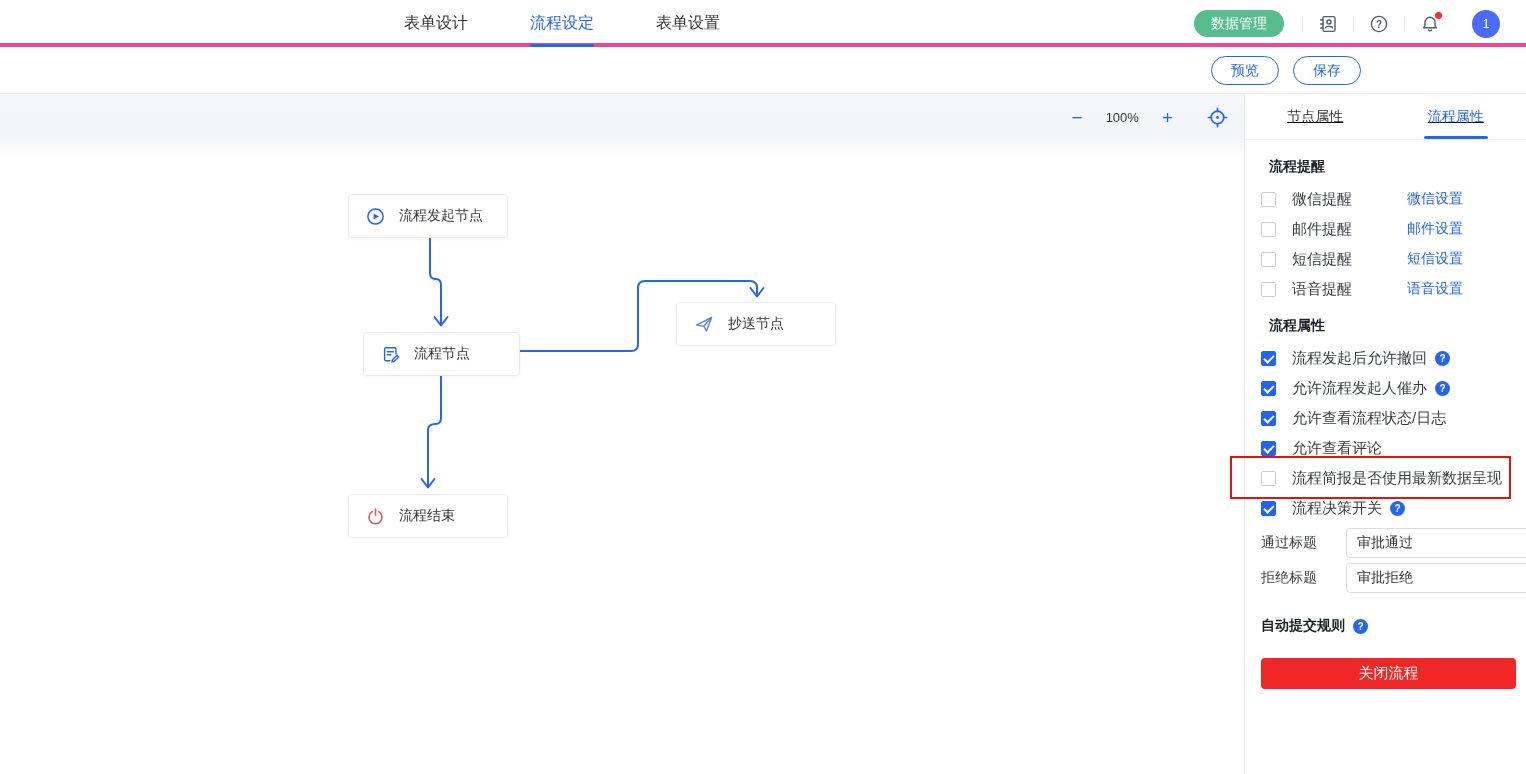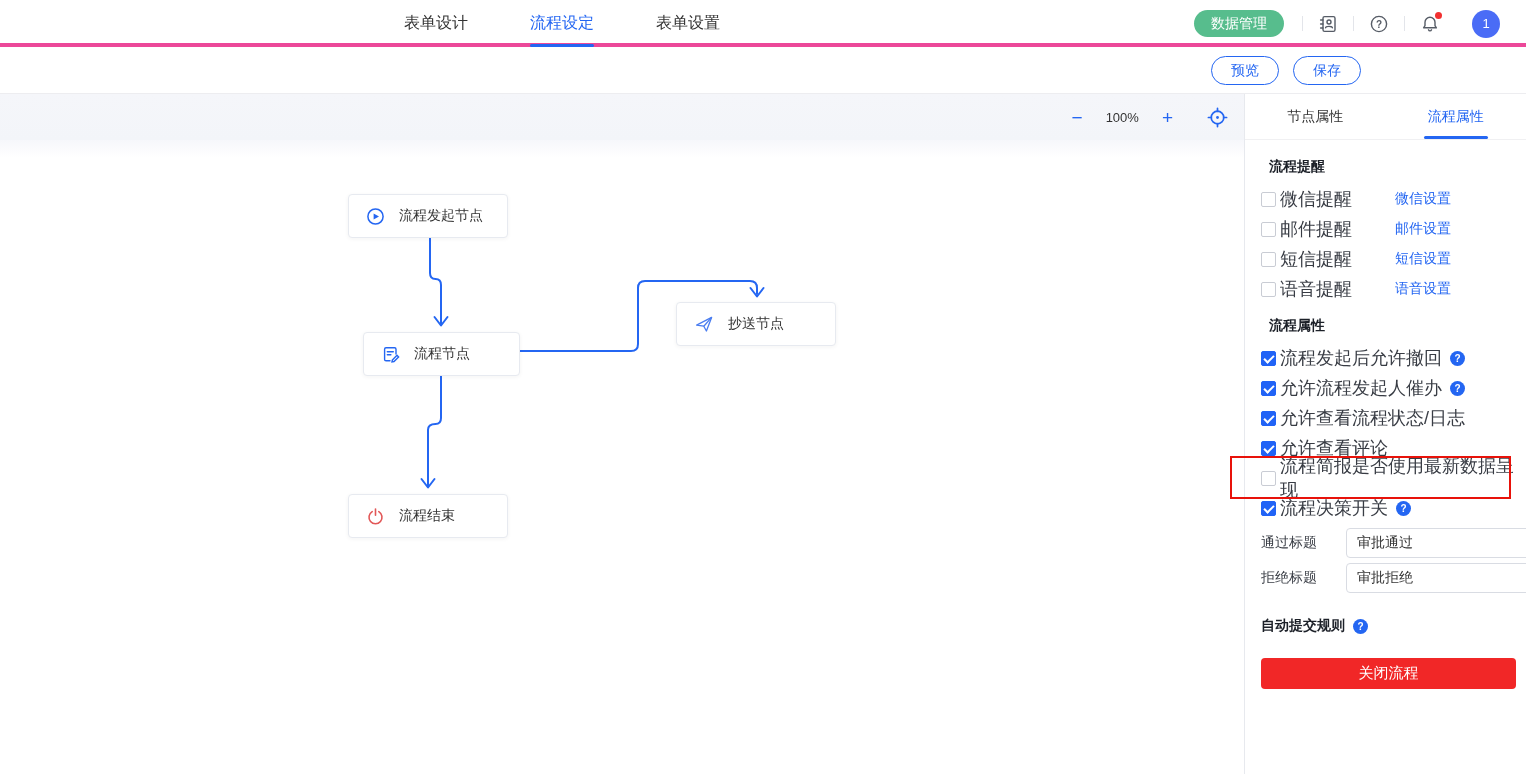--- a/index.html
+++ b/index.html
@@ -35,31 +35,31 @@
   .zoom-level { color:#333; font-size:13px; margin:0 19px; }
   .locate-btn { margin-left:30px; display:flex; align-items:center; cursor:pointer; }
   .canvas-body { position:absolute; top:46px; left:0; right:0; bottom:0; background:linear-gradient(#f6f7fb, #ffffff 18px); }
   .wires { position:absolute; inset:0; width:100%; height:100%; }
 
   .node { position:absolute; height:44px; width:160px; background:#fff; border:1px solid #e7eaf0; border-radius:4px; box-shadow:0 1px 4px rgba(31,35,41,.05); display:flex; align-items:center; padding-left:17px; gap:14px; font-size:14px; color:#333; cursor:pointer; }
   .node-icon { display:flex; align-items:center; }
 
   
   .panel { position:relative; width:282px; background:#fff; border-left:1px solid #e7e9ee; }
-  .panel-tabs { height:46px; border-bottom:1px solid #f0f0f2; display:flex; }
+  .panel-tabs { height:46px; border-bottom:1px solid #f0f0f2; display:flex;text-decoration:underline; }
   .p-tab { flex:1; position:relative; display:flex; align-items:center; justify-content:center; font-size:14px; color:#333; cursor:pointer; }
   .p-tab.active { color:#2466f2; }
   .p-tab.active::after { content:""; position:absolute; left:50%; transform:translateX(-50%); bottom:0; width:64px; height:3px; border-radius:2px; background:#2466f2; }
   .panel-content { padding:12px 10px 0 16px; }
   .sec-title { font-size:14px; font-weight:bold; color:#1c2028; margin:6px 8px 8px; }
   .row { display:flex; align-items:center; height:30px; position:relative; }
   .cb { position:relative; flex:none; width:15px; height:15px; border:1px solid #c9ccd4; border-radius:2px; background:#fff; cursor:pointer; }
   .cb.checked { background:#2163f6; border-color:#2163f6; }
   .cb.checked::after { content:""; position:absolute; left:4px; top:1px; width:4px; height:8px; border-right:2px solid #fff; border-bottom:2px solid #fff; transform:rotate(45deg); }
-  .row-lbl { margin-left:4px; font-size:18px; color:#383c44; }
+  .row-lbl { margin-left:16px; font-size:15px; color:#383c44; }
   .rem-lbl { width:115px; }
   .lnk { font-size:14px; color:#2466f2; cursor:pointer; }
   .help-badge { margin-left:8px; flex:none; width:15px; height:15px; border-radius:50%; background:#2466f2; color:#fff; font-size:10px; font-weight:bold; display:flex; align-items:center; justify-content:center; cursor:pointer; }
   .props { margin-top:13px; }
   .hl-box { position:absolute; left:-31px; right:5px; top:-7px; bottom:-6px; border:2px solid #e8120a; pointer-events:none; }
   .field-row { display:flex; align-items:center; margin-top:5px; height:30px; }
   .f-lbl { width:85px; font-size:14px; color:#383c44; flex:none; }
   .f-input { flex:1; height:30px; border:1px solid #d9dce3; border-radius:4px; padding:0 10px; font-size:14px; color:#333; outline:none; background:#fff; }
   .auto-title-row { display:flex; align-items:center; margin-top:24px; }
   .auto-title-row .sec-title { margin:0; }

